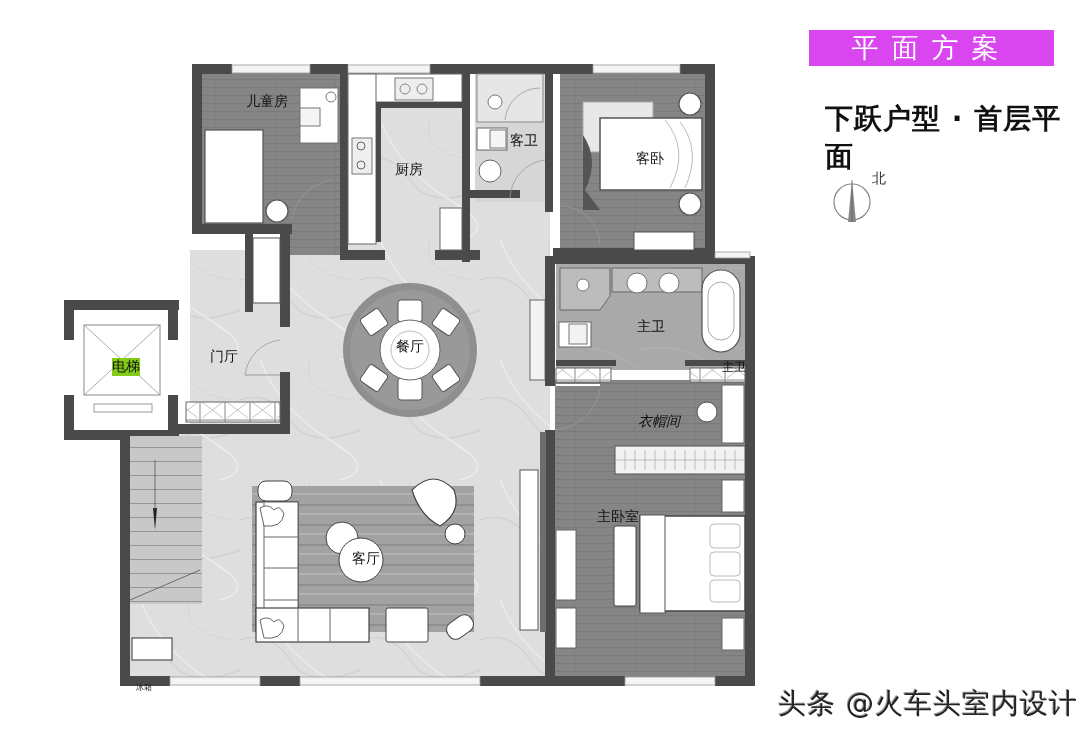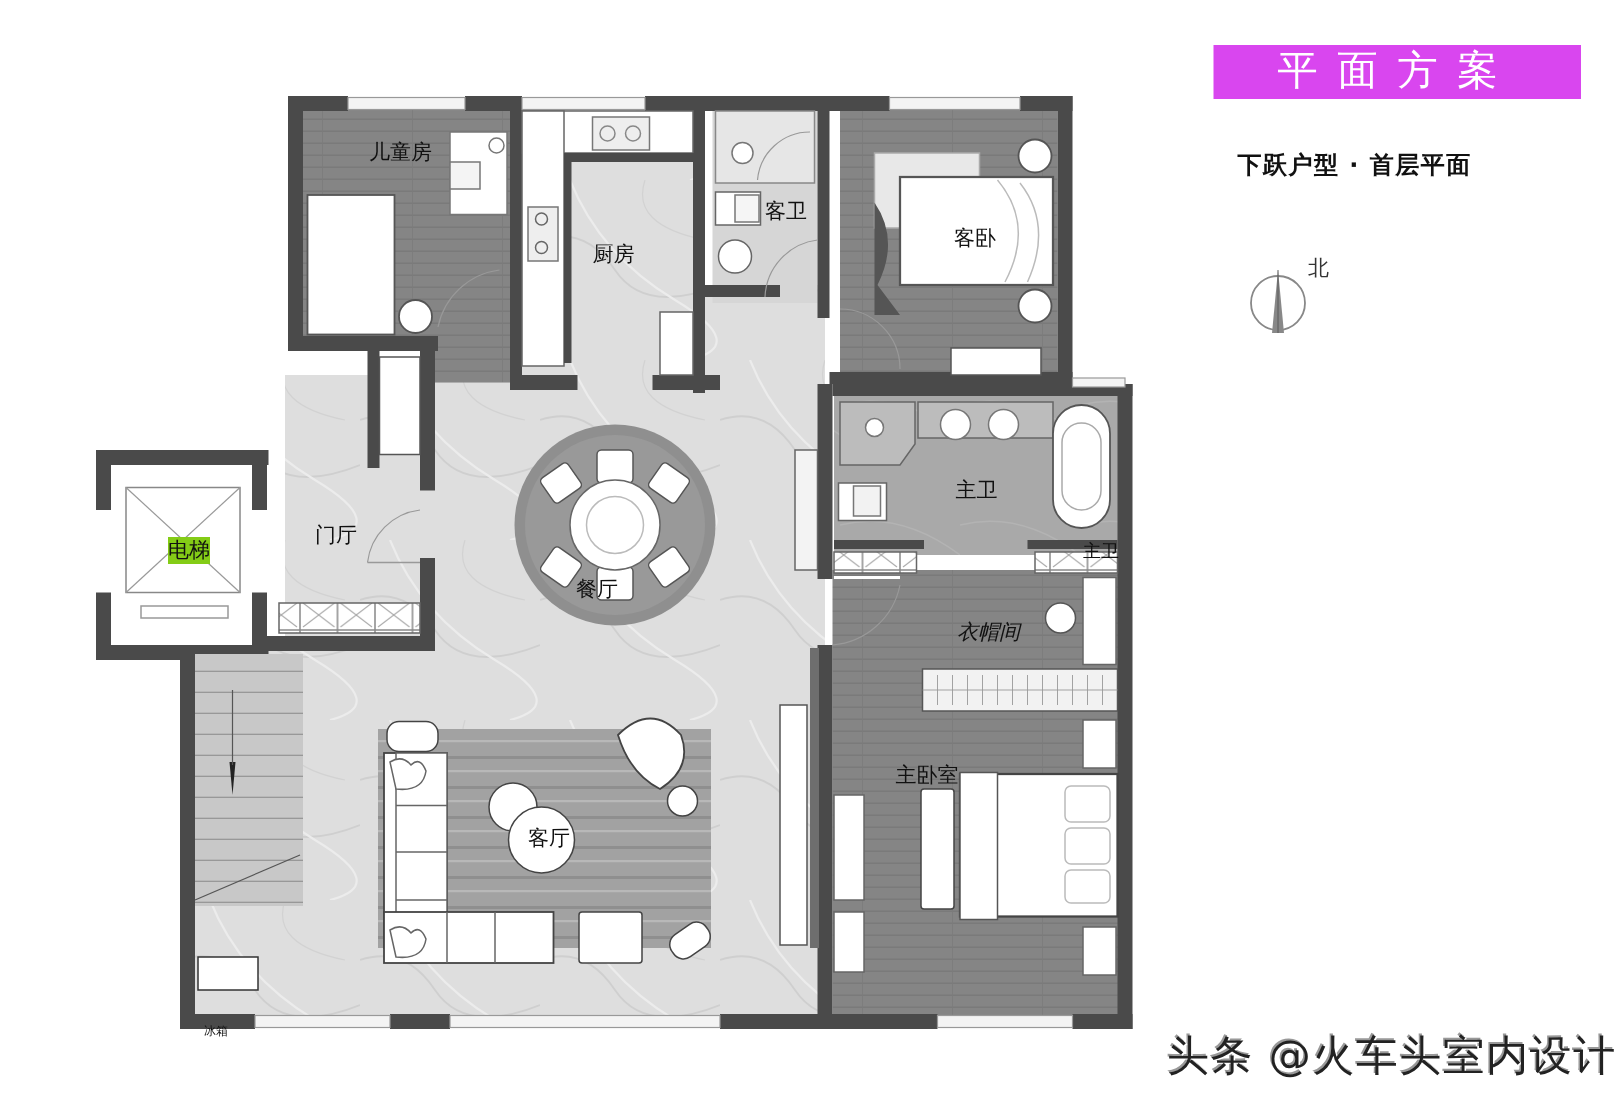--- a/index.html
+++ b/index.html
@@ -1,19 +1,19 @@
 <!DOCTYPE html>
 <html><head>
 <meta charset="utf-8">
 <style>
   html, body { margin: 0; padding: 0; }
   body { width: 1080px; height: 736px; background: #ffffff; position: relative; overflow: hidden; font-family: "DejaVu Sans", sans-serif; }
   .abs { position: absolute; }
   .title-bar { left: 809px; top: 30px; width: 245px; height: 36px; background: #d946ef; color: #ffffff; font-size: 27px; letter-spacing: 13px; text-align: center; line-height: 36px; font-family: "DejaVu Sans", sans-serif; font-weight: 300; }
-  .subtitle { left: 825px; top: 100px; font-size: 16px; font-weight: bold; color: #111; letter-spacing: 1px; }
+  .subtitle { left: 825px; top: 100px; font-size: 28px; font-weight: bold; color: #111; letter-spacing: 1px; }
   .watermark { left: 778px; top: 685px; font-size: 28px; color: #222; letter-spacing: 1px; text-shadow: 1px 1px 0 #fff, -1px -1px 0 #999; }
   .north-label { left: 872px; top: 170px; font-size: 14px; color: #333; }
   .room-label { position: absolute; font-size: 14px; color: #111; white-space: nowrap; }
   .plan { left: 0; top: 0; width: 1080px; height: 736px; }
 </style>
 </head>
 <body>
 
 <div class="abs title-bar">平面方案</div>
 <div class="abs subtitle">下跃户型 · 首层平面</div>
@@ -274,19 +274,19 @@
 </svg>
 
 <span class="room-label" style="left:246px; top:93px;">儿童房</span>
 <span class="room-label" style="left:395px; top:161px;">厨房</span>
 <span class="room-label" style="left:510px; top:132px;">客卫</span>
 <span class="room-label" style="left:636px; top:150px;">客卧</span>
 <span class="room-label" style="left:637px; top:318px;">主卫</span>
 <span class="room-label" style="left:722px; top:359px; font-size:12px;">主卫</span>
 <span class="room-label" style="left:112px; top:358px; background:#84cc16;">电梯</span>
 <span class="room-label" style="left:210px; top:348px;font-family:Liberation Serif, serif;">门厅</span>
-<span class="room-label" style="left:384px; top:338px;margin-top:46px;">餐厅</span>
+<span class="room-label" style="left:396px; top:338px;">餐厅</span>
 <span class="room-label" style="left:638px; top:413px;font-style:italic;">衣帽间</span>
 <span class="room-label" style="left:352px; top:550px;">客厅</span>
 <span class="room-label" style="left:597px; top:508px;">主卧室</span>
 <span class="room-label" style="left:136px; top:642px; font-size:8px;margin-top:40px;">冰箱</span>
 
 <div class="abs watermark">头条 @火车头室内设计</div>
 
 </body></html>

